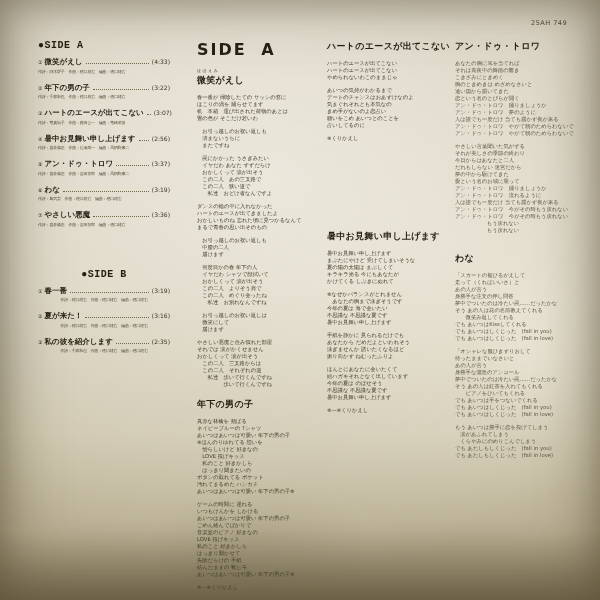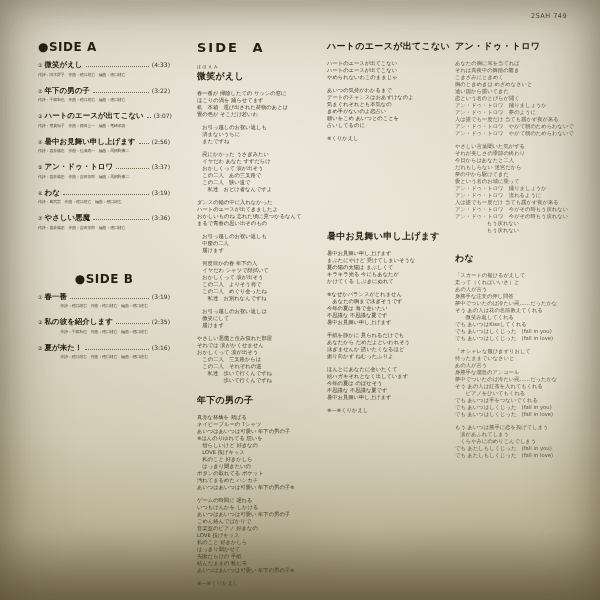--- a/index.html
+++ b/index.html
@@ -12,40 +12,40 @@
       linear-gradient(180deg,#d9d2c1 0%,#d6cfbb 48%,#cdc4ab 72%,#b9af93 88%,#a1977a 100%);
   }
   .vignette{position:absolute;inset:0;pointer-events:none;
     box-shadow:inset 0 0 70px rgba(70,60,35,.38), inset 0 -28px 50px rgba(70,60,35,.30), inset 0 10px 25px rgba(70,60,35,.18);}
   .stain{position:absolute;pointer-events:none;border-radius:50%;}
   .stain1{left:470px;top:270px;width:130px;height:170px;background:radial-gradient(closest-side,rgba(255,255,245,.22),rgba(255,255,245,0));}
   .stain2{left:150px;top:480px;width:220px;height:120px;background:radial-gradient(closest-side,rgba(90,78,50,.10),rgba(90,78,50,0));}
   .bottom-shadow{position:absolute;left:0;bottom:0;width:600px;height:70px;pointer-events:none;
     background:linear-gradient(180deg,rgba(86,74,46,0),rgba(86,74,46,.30));}
 
-  .catalog{position:absolute;left:531px;top:12px;font-size:6.5px;letter-spacing:.5px;color:#4a4435;}
+  .catalog{position:absolute;left:531px;top:19px;font-size:6.5px;letter-spacing:.5px;color:#4a4435;}
 
   
   .tracklist{position:absolute;left:38px;top:40px;width:132px;color:#241f12;}
-  .side-label{font-size:12px;font-weight:bold;margin:0 0 6px 0;letter-spacing:.5px;}
+  .side-label{font-size:10px;font-weight:bold;margin:0 0 6px 0;letter-spacing:.5px;font-family:Liberation Mono, monospace;}
   .track{margin-bottom:9px;}
   .trow{display:flex;align-items:baseline;}
   .tnum{font-size:5px;margin-right:2px;flex:none;color:#38321f;}
   .ttitle{font-size:7.5px;font-weight:bold;flex:none;white-space:nowrap;}
   .leader{flex:1;border-bottom:1px dotted #6e6750;margin:0 3px 1px 3px;min-width:4px;}
   .tdur{font-size:6px;flex:none;color:#3a3424;}
   .tcred{font-size:4px;color:#5a5342;margin-top:1.5px;white-space:nowrap;overflow:hidden;letter-spacing:-.2px;filter:blur(.2px);}
   .side-b{margin-top:42px;text-align:center;}
 
   
   .col{position:absolute;top:40px;color:#45402e;}
   .col1{left:197px;width:127px;}
   .col2{left:327px;width:124px;}
   .col3{left:455px;width:138px;}
-  .side-heading{font-size:13px;font-weight:bold;letter-spacing:2px;word-spacing:7px;margin:0 0 9px 0;color:#241f12;}
+  .side-heading{font-size:16px;font-weight:bold;letter-spacing:2px;word-spacing:7px;margin:0 0 9px 0;color:#241f12;}
   .song-title{font-size:9px;font-weight:bold;margin:0 0 7px 0;color:#241f12;letter-spacing:.3px;}
   .furigana{font-size:4px;letter-spacing:1.5px;color:#45402e;margin-bottom:1px;}
   .stanza{margin:0 0 6px 0;}
   .line{display:block;font-size:5.3px;line-height:7px;white-space:pre-wrap;}
   .col3 .line{color:#5d5744;}
   .col2 .song + .song{margin-top:88px;}
   .col1 .song + .song{margin-top:10px;}
   .col3 .song + .song{margin-top:18px;}
 </style>
 </head>
@@ -135,35 +135,35 @@
             <div class="trow">
               <span class="tnum">①</span>
               <span class="ttitle">春一番</span>
               <span class="leader"></span>
               <span class="tdur">(3:19)</span>
             </div>
             <div class="tcred">作詩：穂口雄右　作曲：穂口雄右　編曲：穂口雄右</div>
           </div>
           <div class="track">
             <div class="trow">
+              <span class="tnum">②</span>
+              <span class="ttitle">夏が来た！</span>
+              <span class="leader"></span>
+              <span class="tdur">(3:16)</span>
+            </div>
+            <div class="tcred">作詩：穂口雄右　作曲：穂口雄右　編曲：穂口雄右</div>
+          </div>
+          <div class="track">
+            <div class="trow">
               <span class="tnum">③</span>
               <span class="ttitle">私の彼を紹介します</span>
               <span class="leader"></span>
               <span class="tdur">(2:35)</span>
             </div>
             <div class="tcred">作詩：千家和也　作曲：穂口雄右　編曲：穂口雄右</div>
-          </div>
-          <div class="track">
-            <div class="trow">
-              <span class="tnum">②</span>
-              <span class="ttitle">夏が来た！</span>
-              <span class="leader"></span>
-              <span class="tdur">(3:16)</span>
-            </div>
-            <div class="tcred">作詩：穂口雄右　作曲：穂口雄右　編曲：穂口雄右</div>
           </div>
         </div>
     </section>
   </div>
 
   <div class="col col1">
     <h1 class="side-heading">SIDE A</h1>
     <div class="songs" id="col-songs-0">
         <div class="song">
           <div class="furigana">ほほえみ</div>

